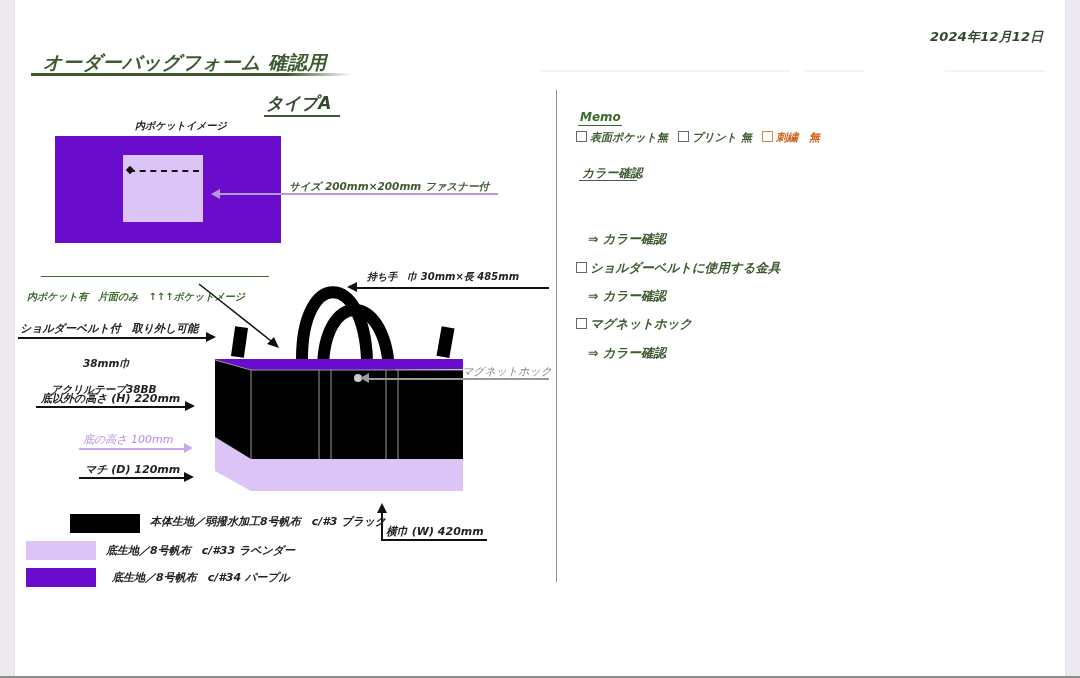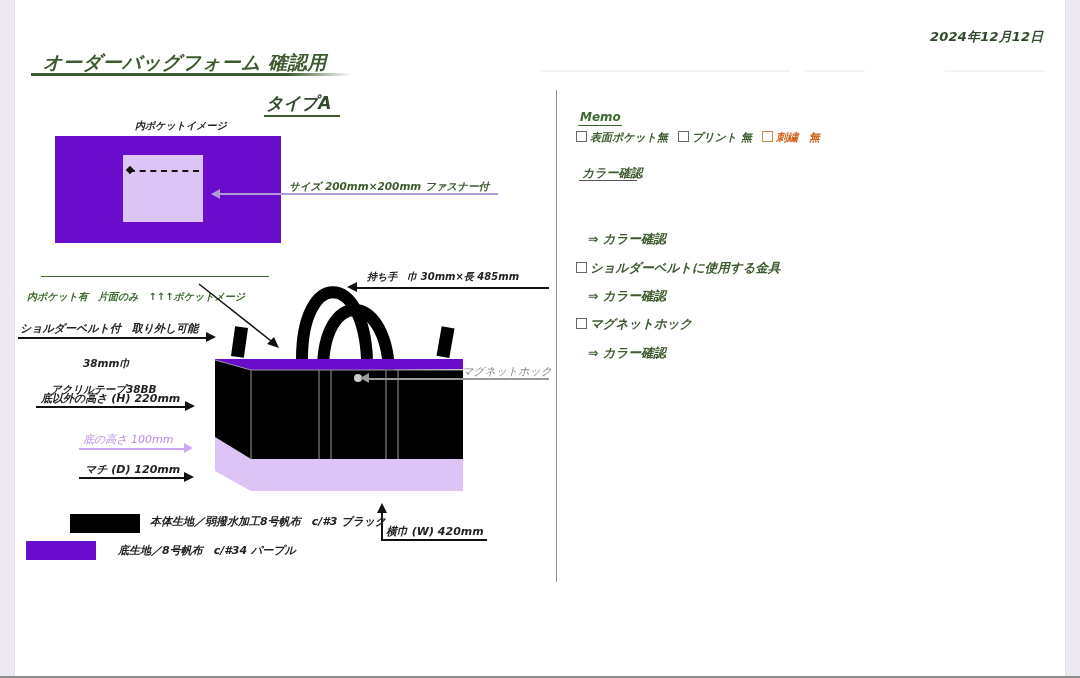--- a/index.html
+++ b/index.html
@@ -144,23 +144,27 @@
   <div class="abs" style="left:362px;top:503px;width:0;height:0;border-left:5px solid transparent;border-right:5px solid transparent;border-bottom:10px solid #111;"></div>
   <div class="abs" style="left:366px;top:512px;width:1.5px;height:28px;background:#111;"></div>
   <div class="abs" style="left:366px;top:539px;width:106px;height:1.5px;background:#111;"></div>
   <div class="abs small" style="left:371px;top:524px;font-size:11px;">横巾 (W)  420mm</div>
 
   <div class="abs" style="left:11px;top:514px;">
     <div style="display:flex;align-items:flex-start;height:19px;margin-bottom:8px;margin-left:44px;">
       <div class="swatch" style="background:#000;"></div>
       <span class="legend-text" style="margin-left:10px;">本体生地／弱撥水加工8号帆布　c/#3 ブラック</span>
     </div>
+    <div style="display:flex;align-items:center;height:19px;margin-bottom:8px;">
+      <div class="swatch" style="background:#dcc4f7;"></div>
+      <span class="legend-text" style="margin-left:10px;">底生地／8号帆布　c/#33 ラベンダー</span>
+    </div>
     <div style="display:flex;align-items:center;height:19px;">
       <div class="swatch" style="background:#6a0ccc;"></div>
-      <span class="legend-text" style="margin-left:22px;">底生地／8号帆布　c/#34 パープル</span>
+      <span class="legend-text" style="margin-left:16px;">底生地／8号帆布　c/#34 パープル</span>
     </div>
   </div>
 
   <div class="abs memo-title">Memo</div>
   <div class="abs memo-line"></div>
   <div class="abs memo-row">
     <span><span class="cb"></span><span>表面ポケット無</span></span>
     <span><span class="cb"></span><span>プリント 無</span></span>
     <span class="orange-text"><span class="cb orange"></span><span>刺繍　無</span></span>
   </div>

